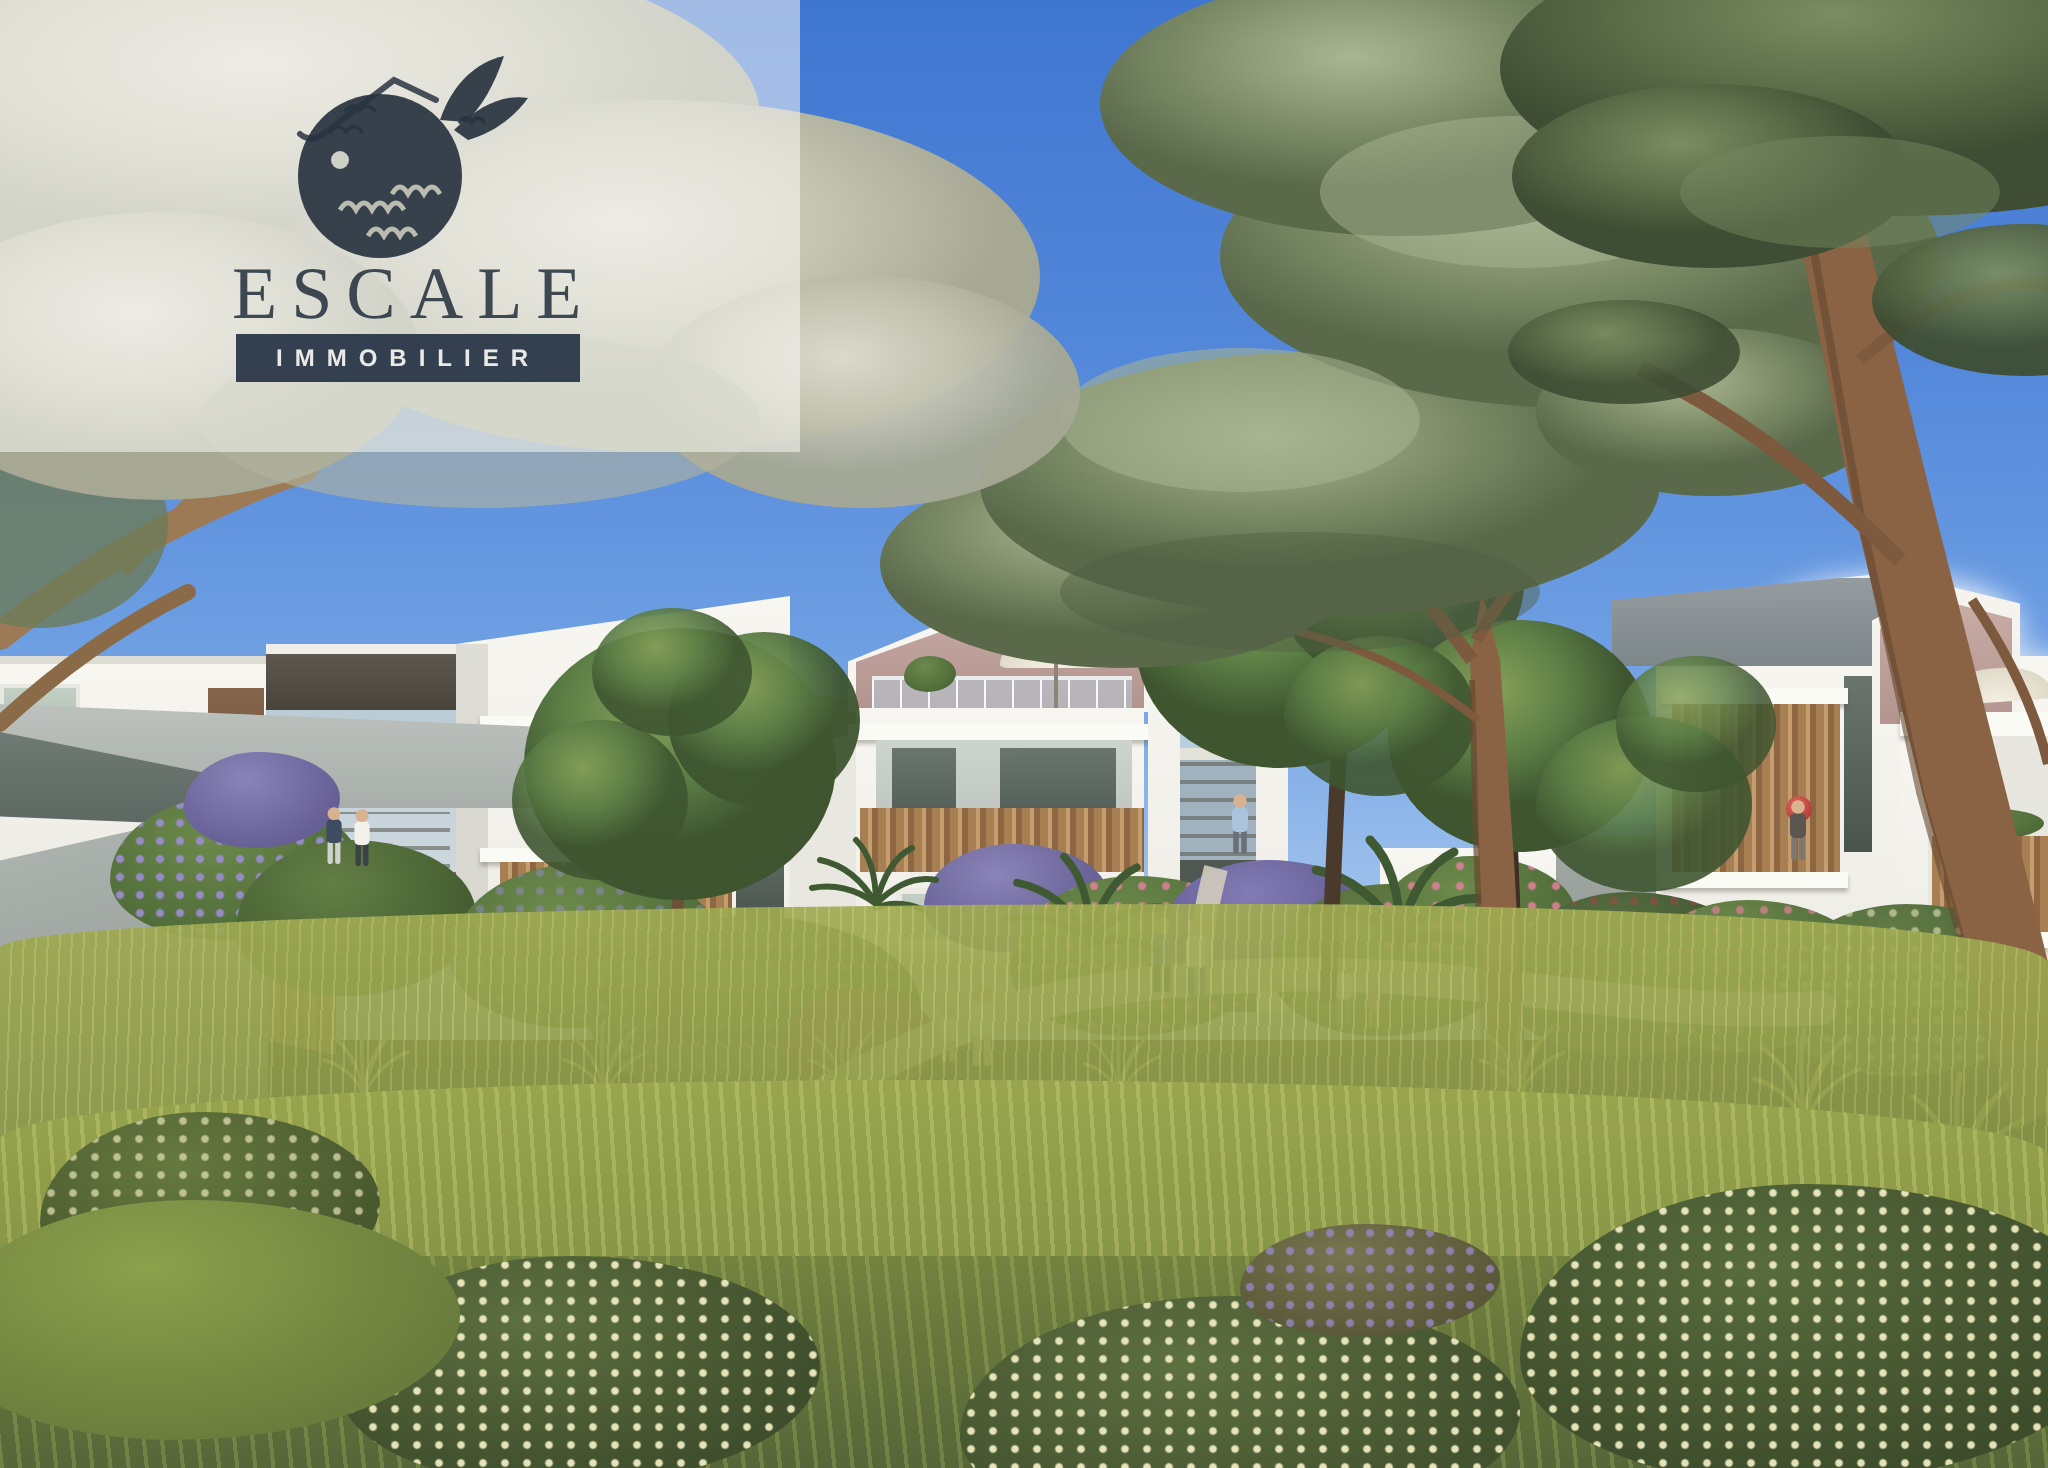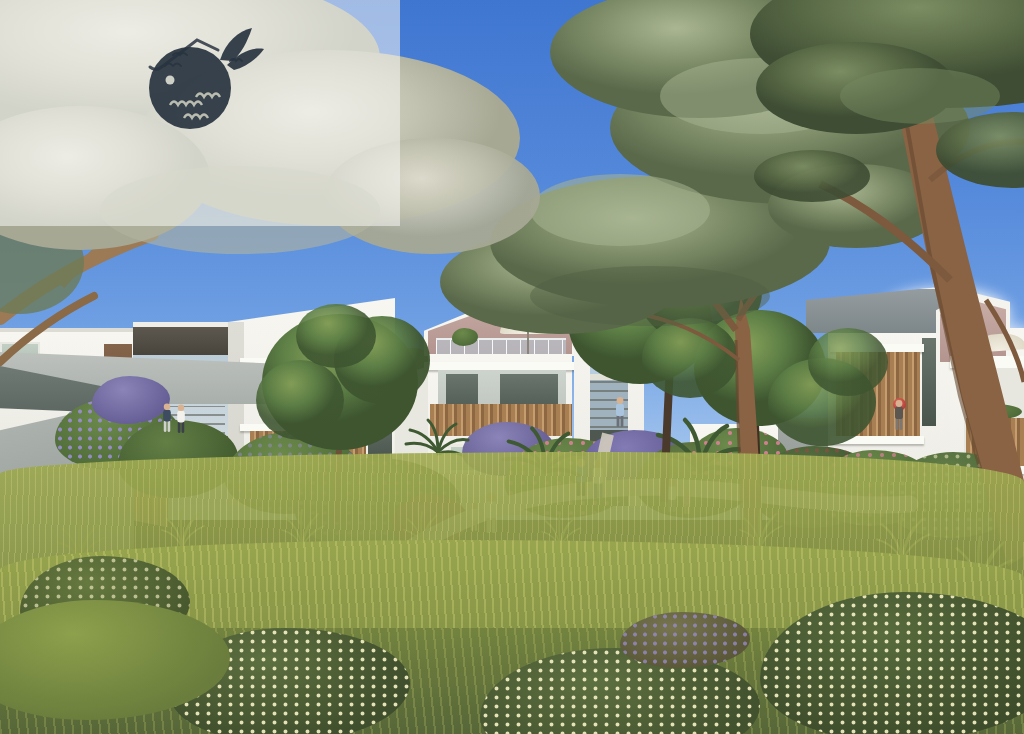--- a/index.html
+++ b/index.html
@@ -352,14 +352,16 @@
       <path d="M220 60 C226 42 238 31 252 28 C247 43 241 53 233 61 Z" fill="#27333f" opacity=".92"></path>
       <path d="M227 65 C240 52 253 47 264 49 C256 60 245 67 234 70 Z" fill="#27333f" opacity=".92"></path>
       <circle cx="170" cy="80" r="4.5" fill="#cdd0c6"></circle>
       <g stroke="#c9cabb" stroke-width="2.4" fill="none" opacity=".9">
         <path d="M170 105 q4 -7 8 0 q4 -7 8 0 q4 -7 8 0 q4 -7 8 0"></path>
         <path d="M196 97 q4 -7 8 0 q4 -7 8 0 q4 -7 8 0"></path>
         <path d="M184 118 q4 -7 8 0 q4 -7 8 0 q4 -7 8 0"></path>
       </g>
     </g>
   </svg>
+  <div class="abs logo-word">ESCALE</div>
+  <div class="abs logo-banner">IMMOBILIER</div>
 
 </div>
 
 </body></html>

